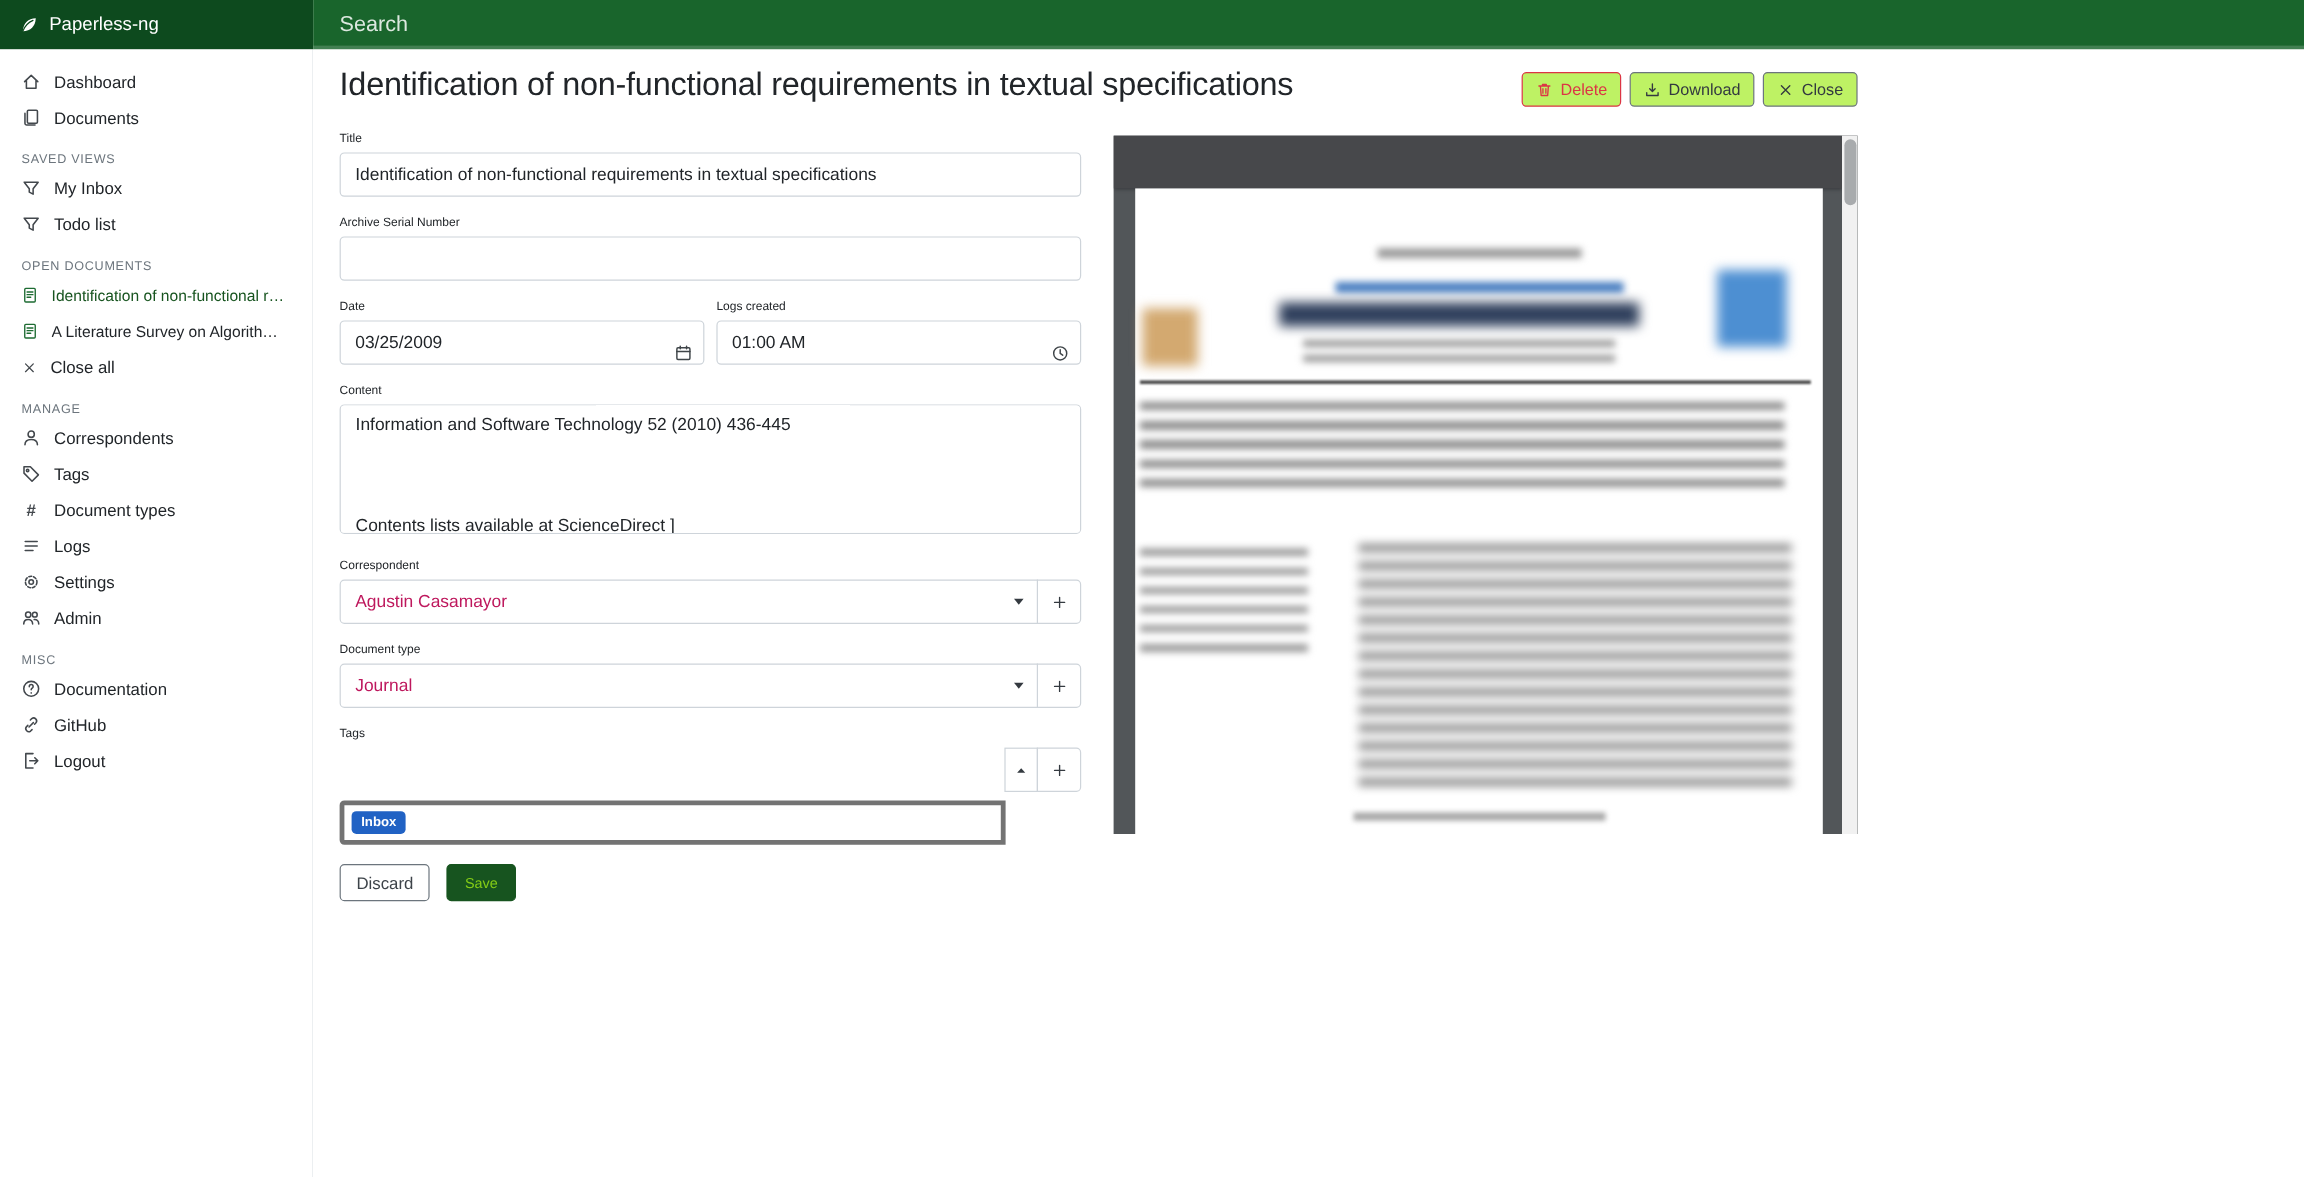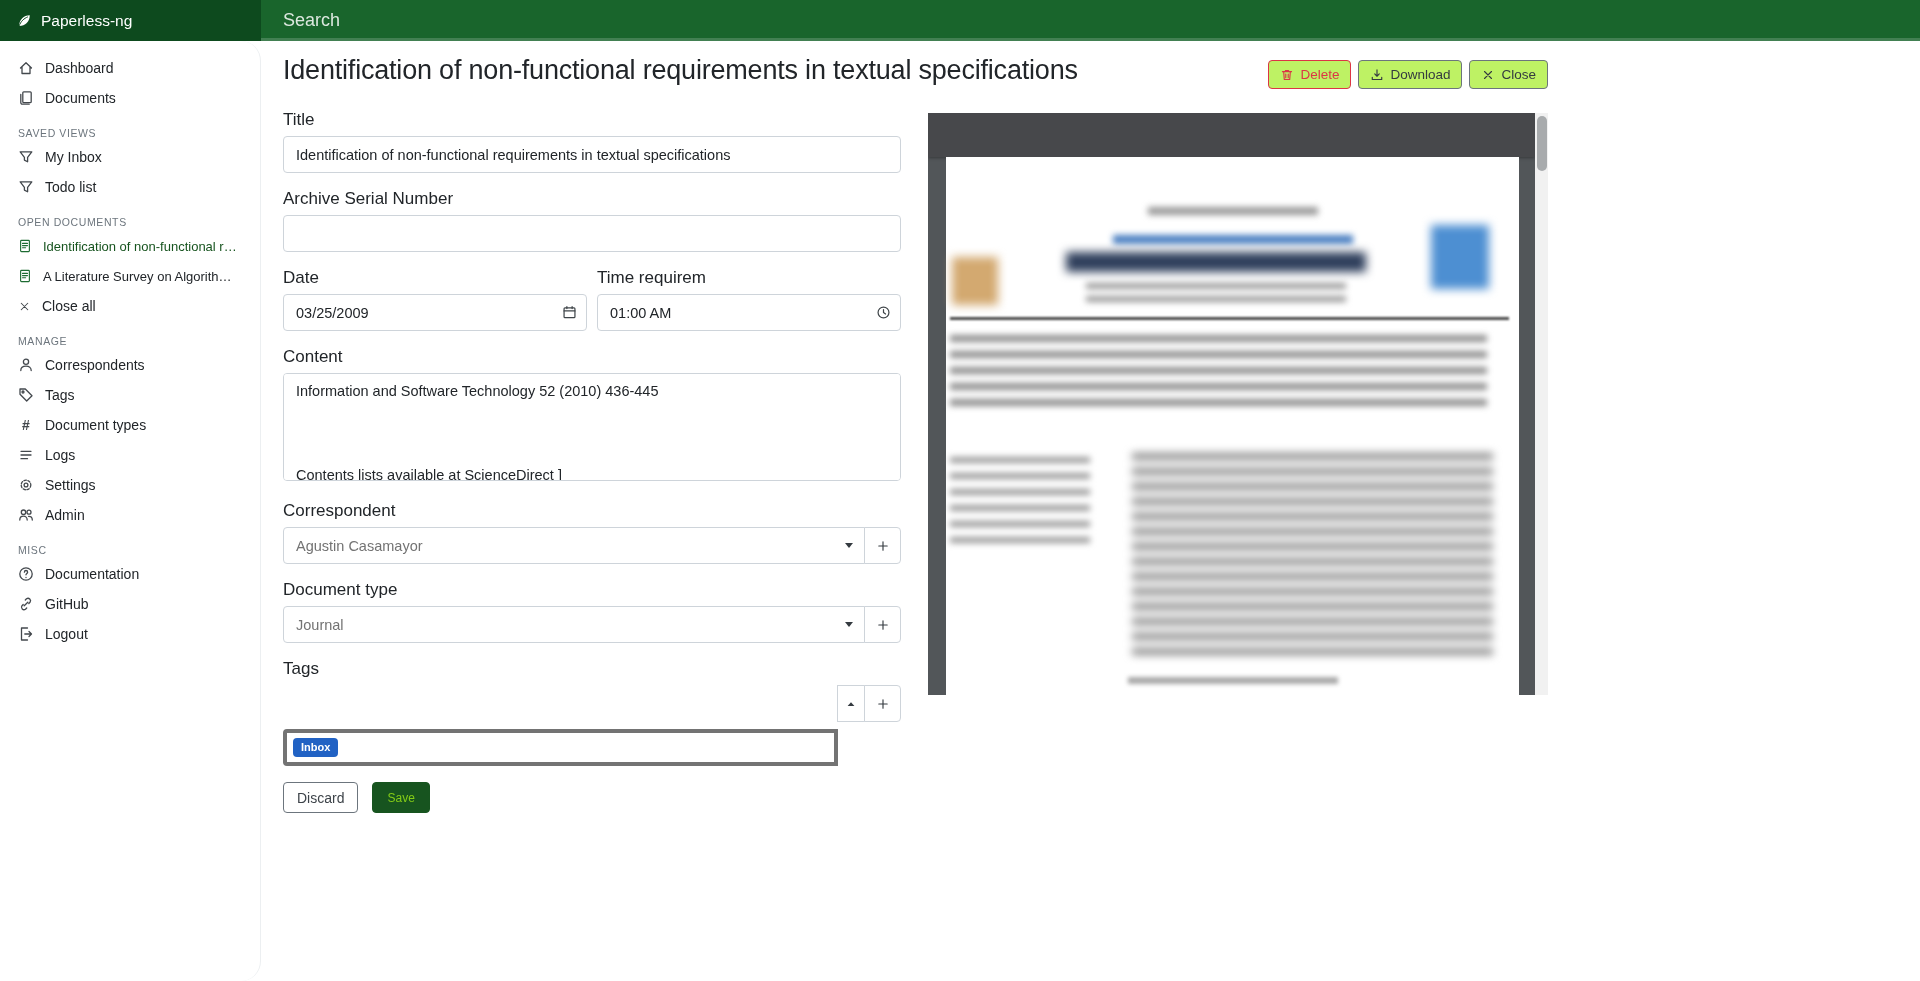--- a/index.html
+++ b/index.html
@@ -30,21 +30,21 @@
   .search-area::after { content:""; position:absolute; left:0; right:0; bottom:0; height:3px; background:rgba(255,255,255,0.18); }
   .search-input {
     width:620px; height:41px; background:transparent; border:none; outline:none;
     color:#fff; font-size:18px; padding:0 0 0 22px; font-family:inherit;
   }
   .search-input::placeholder { color:rgba(255,255,255,0.85); }
 
   
   .sidebar {
     position:absolute; top:41px; left:0; width:261px; bottom:0; background:#fff;
-    border-right:1px solid #eceff1; padding-top:12px; overflow:hidden;border-radius:20px;
+    border-right:1px solid #eceff1; padding-top:12px; overflow:hidden;
   }
   .nav-item {
     height:30px; display:flex; align-items:center; gap:11px; padding:0 18px;
     font-size:14px; color:#212529; cursor:pointer; white-space:nowrap;
   }
   .nav-item .icw { color:#43484d; display:flex; }
   .nav-header {
     margin:14px 18px 3px; font-size:10.5px; letter-spacing:0.6px; color:#6c757d; font-weight:400;
   }
   .nav-item.doc { font-size:13px; }
@@ -61,40 +61,40 @@
     display:inline-flex; align-items:center; gap:6px; height:29px; padding:0 11px;
     font-size:13.5px; font-family:inherit; background:#bef264; border-radius:4px; cursor:pointer;
   }
   .btn-outline-danger { border:1px solid #dc3545; color:#dc3545; }
   .btn-outline-dark { border:1px solid #6c757d; color:#343a40; }
   .btn .ic { width:14px; height:14px; }
 
   
   .form-col { margin-left:22px; width:618px; }
   .field { margin-bottom:16px; }
-  .form-label { display:block; font-size:17px; margin-bottom:6px; color:#212529; }
+  .form-label { display:block; font-size:10px; margin-bottom:6px; color:#212529; }
   .form-control {
     width:100%; height:37px; border:1px solid #ced4da; border-radius:4px;
     padding:0 12px; font-size:14.5px; font-family:inherit; color:#212529; background:#fff; outline:none;
   }
   .row2 { display:flex; gap:10px; }
   .row2 .field { flex:1; }
   .iconized { position:relative; }
   .iconized .form-control { padding-right:34px; }
   .input-icon { position:absolute; right:10px; top:10px; color:#3f4549; cursor:pointer; }
 
   textarea.form-control {
     height:108px; padding:7px 12px; line-height:1.45; resize:none; overflow-y:scroll;
   }
 
   .input-group { display:flex; }
   .select-wrap { position:relative; flex:1; }
   .form-select {
     width:100%; height:37px; border:1px solid #ced4da; border-radius:4px 0 0 4px;
-    padding:0 28px 0 12px; font-size:14.5px; font-family:inherit; color:#737373; background:#fff;
+    padding:0 28px 0 12px; font-size:14.5px; font-family:inherit; color:#be185d; background:#fff;
     appearance:none; -webkit-appearance:none; outline:none; cursor:pointer;
   }
   .select-caret {
     position:absolute; right:12px; top:16px; width:0; height:0; pointer-events:none;
     border-left:4.5px solid transparent; border-right:4.5px solid transparent; border-top:5px solid #343a40;
   }
   .btn-sq {
     width:37px; height:37px; border:1px solid #ced4da; background:#fff; border-radius:0 4px 4px 0;
     margin-left:-1px; display:flex; align-items:center; justify-content:center; color:#343a40; cursor:pointer;
   }
@@ -346,21 +346,21 @@
           <label class="form-label">Date</label>
           <input class="form-control" type="text" value="03/25/2009" style="">
           <span class="input-icon" style="top:37px">
             <svg class="ic" style="width:15px;height:15px" viewBox="0 0 16 16">
                 <rect x="2.2" y="3" width="11.6" height="10.4" rx="1"></rect>
                 <path d="M2.2 6.3 h11.6 M5.2 1.6 v2.2 M10.8 1.6 v2.2"></path>
               </svg>
           </span>
         </div>
         <div class="field iconized">
-          <label class="form-label">Time requirem</label>
+          <label class="form-label">Logs created</label>
           <input class="form-control" type="text" value="01:00 AM" style="">
           <span class="input-icon" style="top:37px">
             <svg class="ic" style="width:15px;height:15px" viewBox="0 0 16 16">
                 <circle cx="8" cy="8" r="5.8"></circle>
                 <path d="M8 4.8 V8 l2.2 1.6"></path>
               </svg>
           </span>
         </div>
       </div>
 

